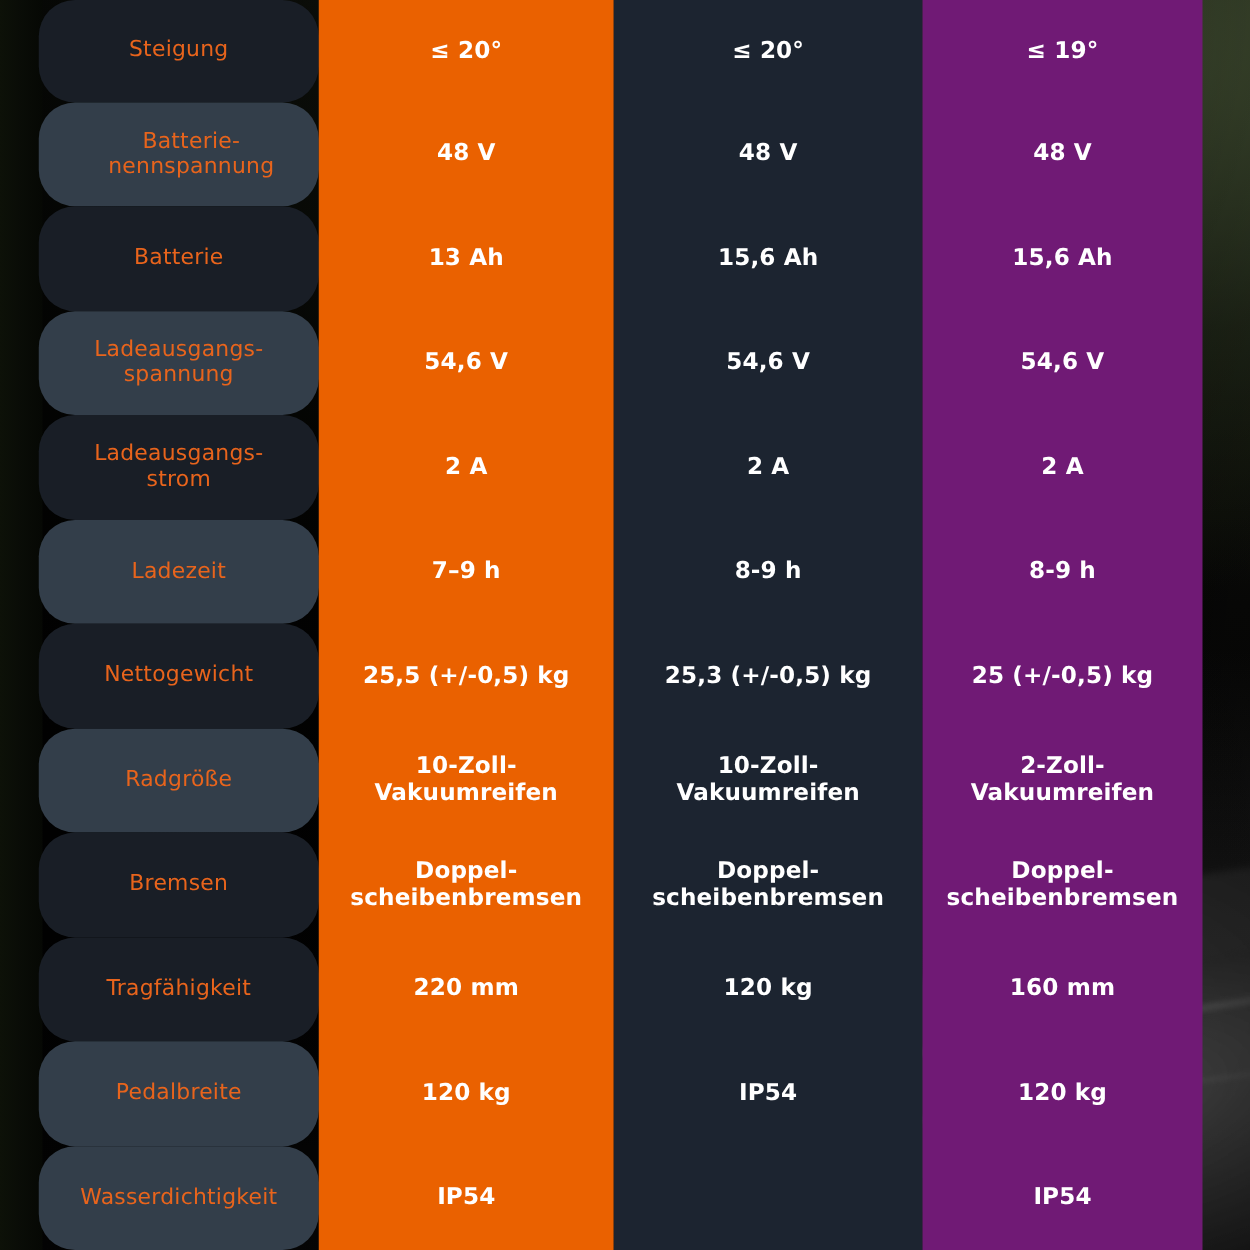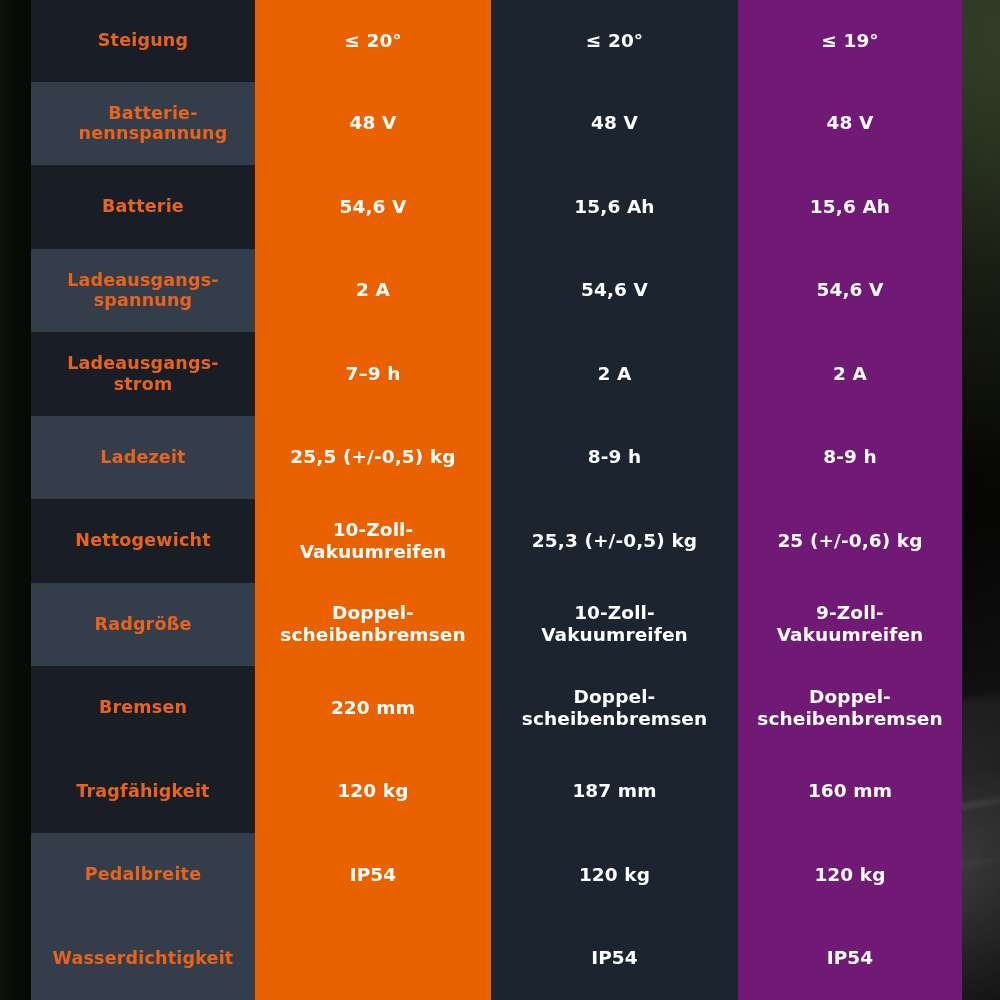--- a/index.html
+++ b/index.html
@@ -50,23 +50,24 @@
     flex:0 0 auto;
     display:flex;align-items:center;justify-content:center;
     text-align:center;box-sizing:border-box;
     padding:2px 8px;
     line-height:1.18;
   }
 
   
   #col-label .cell{
     color:#e8641c;
-    font-weight:700;
+    font-weight:400;
     font-size:17.5px;
     letter-spacing:.2px;
+    border-radius:29px;
   }
   #col-label .cell.odd {background:#191e26;}
   #col-label .cell.even{background:#333e4a;}
 
   
   .vcell{color:#ffffff;font-size:18.5px;font-weight:700;letter-spacing:.1px;}
   #col-v1 .vcell{font-weight:700;}
   #col-v2 .vcell,#col-v3 .vcell{font-weight:600;}
 
   .lbl-line{display:block;}
@@ -156,20 +157,25 @@
             <span class="lbl-line">≤ 20°</span>
           </div>
         </div>
         <div class="cell vcell" style="height: 83.5px;">
           <div>
             <span class="lbl-line">48 V</span>
           </div>
         </div>
         <div class="cell vcell" style="height: 83.5px;">
           <div>
+            <span class="lbl-line">13 Ah</span>
+          </div>
+        </div>
+        <div class="cell vcell" style="height: 83.5px;">
+          <div>
             <span class="lbl-line">54,6 V</span>
           </div>
         </div>
         <div class="cell vcell" style="height: 83.5px;">
           <div>
             <span class="lbl-line">2 A</span>
           </div>
         </div>
         <div class="cell vcell" style="height: 83.5px;">
           <div>
@@ -252,25 +258,20 @@
           </div>
         </div>
         <div class="cell vcell" style="height: 83.5px;">
           <div>
             <span class="lbl-line">Doppel-</span>
             <span class="lbl-line">scheibenbremsen</span>
           </div>
         </div>
         <div class="cell vcell" style="height: 83.5px;">
           <div>
-            <span class="lbl-line">187 mm</span>
-          </div>
-        </div>
-        <div class="cell vcell" style="height: 83.5px;">
-          <div>
             <span class="lbl-line">120 kg</span>
           </div>
         </div>
         <div class="cell vcell" style="height: 83.5px;">
           <div>
             <span class="lbl-line">IP54</span>
           </div>
         </div>
       </div>
     <div class="col" id="col-v3">
@@ -299,26 +300,26 @@
             <span class="lbl-line">2 A</span>
           </div>
         </div>
         <div class="cell vcell" style="height: 83.5px;">
           <div>
             <span class="lbl-line">8-9 h</span>
           </div>
         </div>
         <div class="cell vcell" style="height: 83.5px;">
           <div>
-            <span class="lbl-line">25 (+/-0,6) kg</span>
-          </div>
-        </div>
-        <div class="cell vcell" style="height: 83.5px;">
-          <div>
-            <span class="lbl-line">9-Zoll-</span>
+            <span class="lbl-line">25 (+/-0,5) kg</span>
+          </div>
+        </div>
+        <div class="cell vcell" style="height: 83.5px;">
+          <div>
+            <span class="lbl-line">2-Zoll-</span>
             <span class="lbl-line">Vakuumreifen</span>
           </div>
         </div>
         <div class="cell vcell" style="height: 83.5px;">
           <div>
             <span class="lbl-line">Doppel-</span>
             <span class="lbl-line">scheibenbremsen</span>
           </div>
         </div>
         <div class="cell vcell" style="height: 83.5px;">

